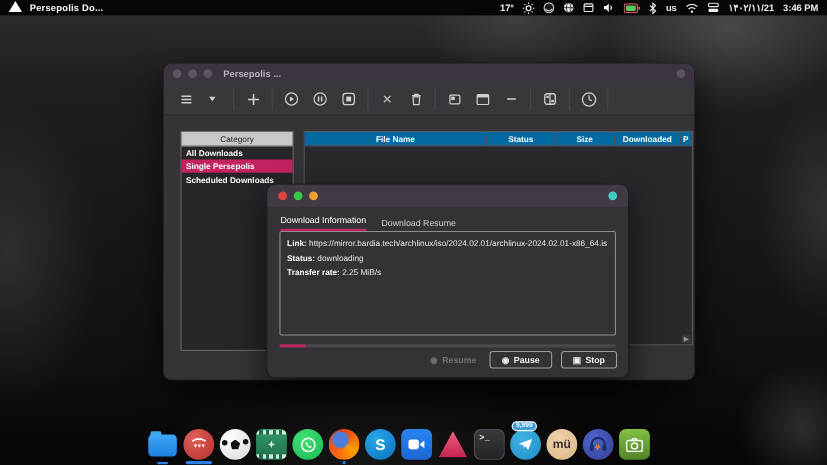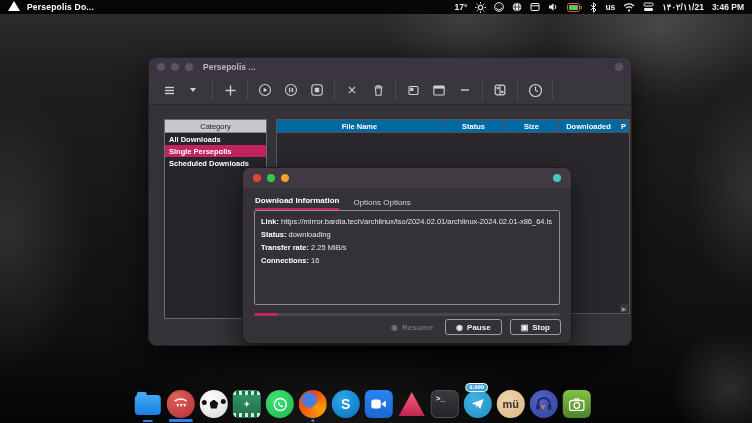--- a/index.html
+++ b/index.html
@@ -76,21 +76,21 @@
   
   .dialog { left:242px; top:167px; width:330px; height:177px; background:#343236;
     border:1px solid #1d1b1f; z-index:20; }
   .dialog-titlebar { height:20px; background:#413a45; border-radius:7px 7px 0 0;
     display:flex; align-items:center; padding:0 10px; position:relative; }
   .d-red { background:#e0443e; } .d-green { background:#3ac84b; } .d-yellow { background:#f0a030; }
   .d-teal { position:absolute; right:10px; top:6px; width:8px; height:8px; border-radius:50%; background:#45c8c0; }
 
   .dialog-tabs { display:flex; gap:14px; padding:8px 12px 0 12px; align-items:flex-end; }
   .dialog-tab { font-size:8px; color:#d2d2d2; padding-bottom:3px; }
-  .dialog-tab.active { color:#fff; font-weight:bold; border-bottom:2px solid #c32361; }
+  .dialog-tab.active { color:#fff; font-weight:normal; border-bottom:2px solid #c32361; }
 
   .info-box { position:absolute; left:11px; right:11px; top:42px; height:95px;
     border:1px solid #8f8d91; border-radius:2px; padding:4px 6px; }
   .info-line { font-size:7.5px; color:#e6e6e6; line-height:13px; white-space:nowrap; overflow:hidden; }
   .info-line b { color:#fff; }
 
   .progress-track { position:absolute; left:11px; right:11px; top:145px; height:3px;
     background:#4a484c; border-radius:2px; overflow:hidden; }
   .progress-fill { height:100%; background:#c32361; border-radius:2px; width:0; }
 
@@ -368,28 +368,27 @@
   <div class="window dialog">
     <div class="dialog-titlebar">
       <span class="tl-dot d-red"></span>
       <span class="tl-dot d-green"></span>
       <span class="tl-dot d-yellow"></span>
       <span class="d-teal"></span>
     </div>
 
     <div class="dialog-tabs">
       <span class="dialog-tab active">Download Information</span>
-      <span class="dialog-tab">Options Options</span>
+      <span class="dialog-tab">Download Resume</span>
     </div>
 
     <div class="info-box">
       <div class="info-line"><b>Link:</b> <span>https://mirror.bardia.tech/archlinux/iso/2024.02.01/archlinux-2024.02.01-x86_64.is</span></div>
       <div class="info-line"><b>Status:</b> <span>downloading</span></div>
       <div class="info-line"><b>Transfer rate:</b> <span>2.25 MiB/s</span></div>
-      <div class="info-line"><b>Connections:</b> <span>16</span></div>
     </div>
 
     <div class="progress-track">
       <div class="progress-fill" style="width: 7.7%;"></div>
     </div>
 
     <div class="dialog-buttons">
       <span class="dlg-btn disabled">
           <span class="glyph">◉</span>
           <span>Resume</span>

